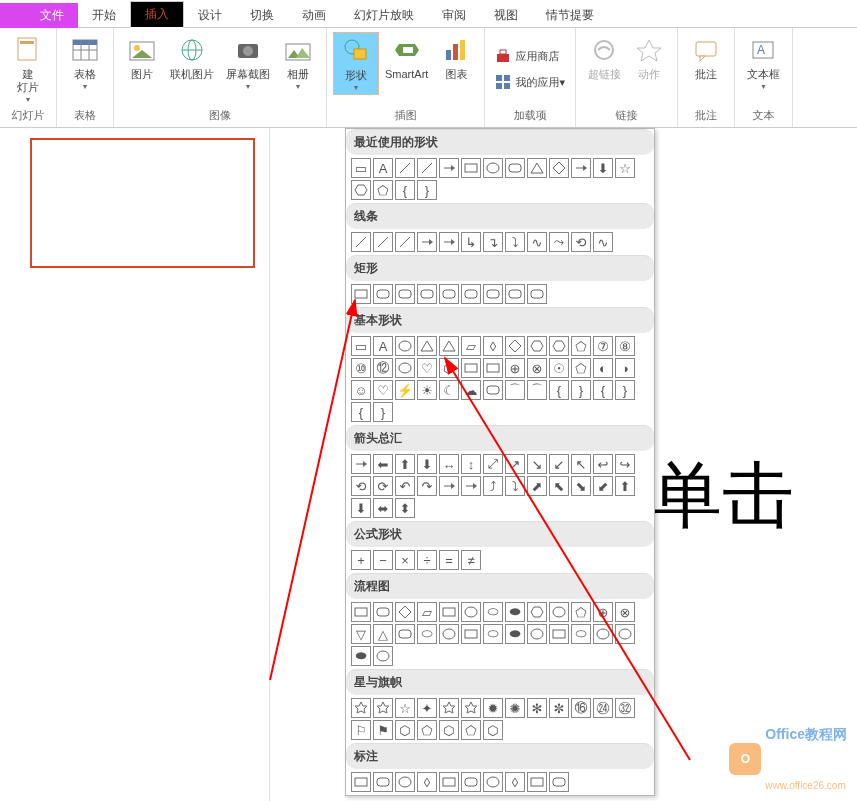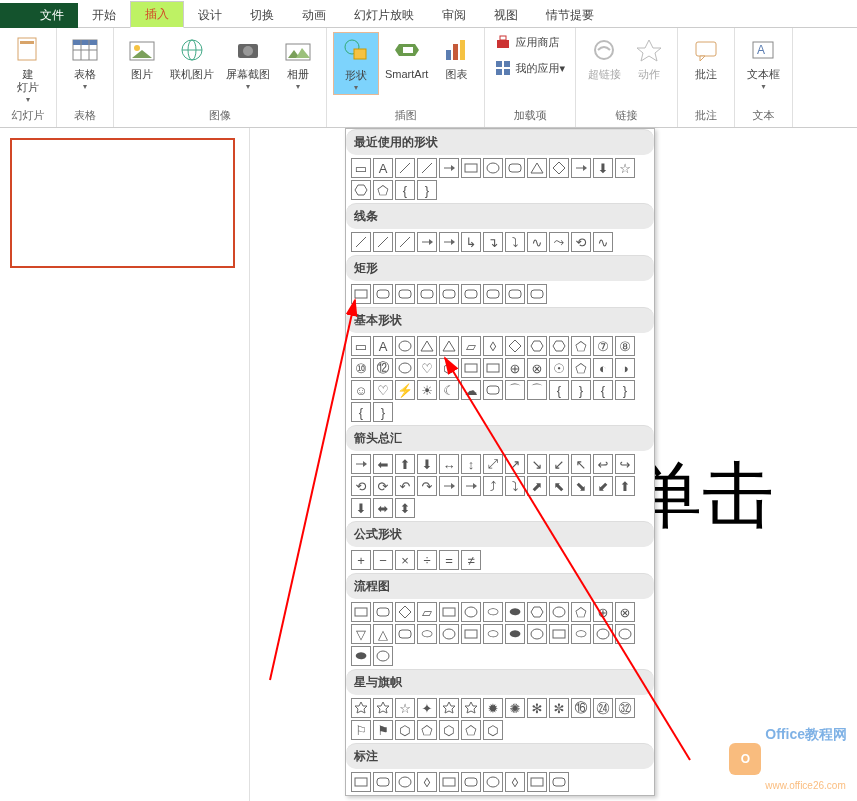--- a/index.html
+++ b/index.html
@@ -1,33 +1,33 @@
 <!DOCTYPE html>
 <html><head>
 <meta charset="utf-8">
 <style>
 *{box-sizing:border-box;margin:0;padding:0;}
 body{font-family:"Microsoft YaHei",sans-serif;font-size:12px;background:#fff;width:857px;height:801px;overflow:hidden;position:relative;}
 .tabs{display:flex;align-items:flex-end;height:28px;background:#fff;border-bottom:1px solid #ccc;}
 .tab{padding:4px 14px;color:#444;cursor:pointer;position:relative;top:1px;}
-.tab.file{background:#14532d;color:#fff;padding-left:40px;}
-.tab.active{background:#bef264;border:1px solid #ccc;border-bottom:1px solid #fff;color:#d24726;}
+.tab.file{background:#d946ef;color:#fff;padding-left:40px;}
+.tab.active{background:#000000;border:1px solid #ccc;border-bottom:1px solid #fff;color:#d24726;}
 .ribbon{display:flex;height:100px;border-bottom:1px solid #ccc;background:#fff;}
 .group{display:flex;flex-direction:column;align-items:center;border-right:1px solid #e0e0e0;padding:4px 6px 2px;}
 .group-items{display:flex;flex:1;align-items:flex-start;}
 .group-label{font-size:11px;color:#666;padding:2px 0;}
 .btn{display:flex;flex-direction:column;align-items:center;padding:2px 6px;cursor:pointer;min-width:44px;}
 .btn.active{background:#7dd3fc;border:1px solid #e8b894;}
 .btn .ico{width:32px;height:32px;display:flex;align-items:center;justify-content:center;}
 .btn .lbl{font-size:11px;color:#444;margin-top:2px;line-height:13px;text-align:center;}
 .btn .lbl.grey{color:#aaa;}
 .drop{font-size:8px;color:#666;margin-top:1px;}
 .small-btn{display:flex;align-items:center;padding:2px 4px;cursor:pointer;font-size:11px;color:#444;}
 .small-btn .si{width:16px;height:16px;margin-right:4px;}
-.work{display:flex;height:calc(100% - 128px);}
+.work{display:flex;height:calc(100% - 128px);margin-left:20px;}
 .thumbs{width:250px;border-right:1px solid #e0e0e0;padding:10px;}
 .thumb{width:225px;height:130px;border:2px solid #d24726;background:#fff;}
 .canvas{flex:1;position:relative;background:#fff;}
 .slide-text{position:absolute;left:380px;top:320px;font-family:serif;font-size:72px;color:#000;}
 .menu{position:absolute;left:345px;top:128px;width:310px;background:#fff;border:1px solid #b5b5b5;box-shadow:2px 2px 4px rgba(0,0,0,0.2);}
 .menu-cat{background:#eaeaea;padding:4px 8px;font-size:12px;font-weight:bold;color:#444;border-top:1px solid #ddd;border-radius:10px;}
 .menu-row{display:flex;flex-wrap:wrap;padding:2px 4px;}
 .shp{width:20px;height:20px;border:1px solid #888;margin:1px;display:flex;align-items:center;justify-content:center;font-size:13px;color:#555;background:#fff;cursor:pointer;}
 .arrow-line{position:absolute;pointer-events:none;}
 .watermark{position:absolute;right:10px;bottom:10px;display:flex;align-items:center;opacity:0.5;}
@@ -160,21 +160,21 @@
               <rect x="11" y="8" width="5" height="16" fill="#c55a3a"></rect>
               <rect x="18" y="4" width="5" height="20" fill="#f5c242"></rect>
             </svg>
           </div>
         <div class="lbl">图表</div>
       </div>
     </div>
     <div class="group-label">插图</div>
   </div>
   <div class="group">
-    <div class="group-items" style="flex-direction:column;gap:6px;">
+    <div class="group-items" style="flex-direction:column;justify-content:center;gap:6px;">
       <div class="small-btn">
           <span class="si"><svg width="16" height="16">
               <rect x="2" y="6" width="12" height="8" fill="#c33"></rect>
               <rect x="5" y="2" width="6" height="4" fill="none" stroke="#c33"></rect>
             </svg></span>
           <span>应用商店</span>
         </div>
       <div class="small-btn"><span class="si"><svg width="16" height="16">
               <rect x="1" y="1" width="6" height="6" fill="#5b7db1"></rect>
               <rect x="9" y="1" width="6" height="6" fill="#5b7db1"></rect>

